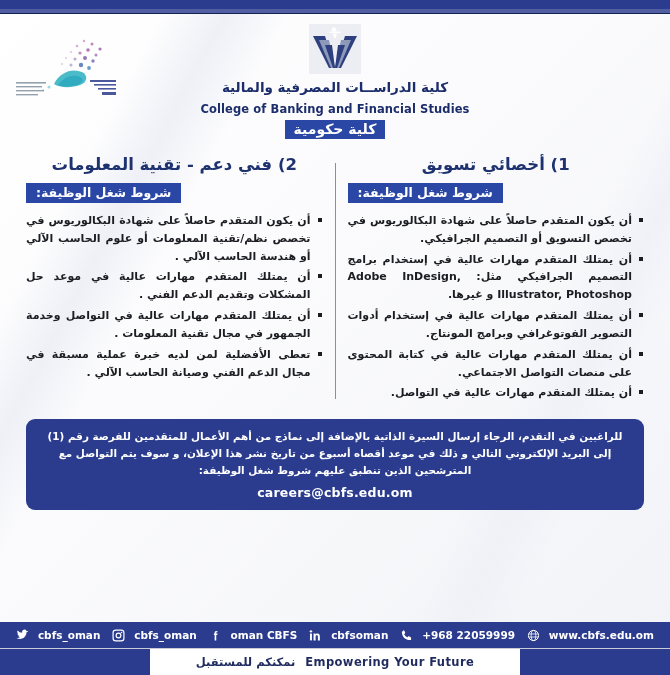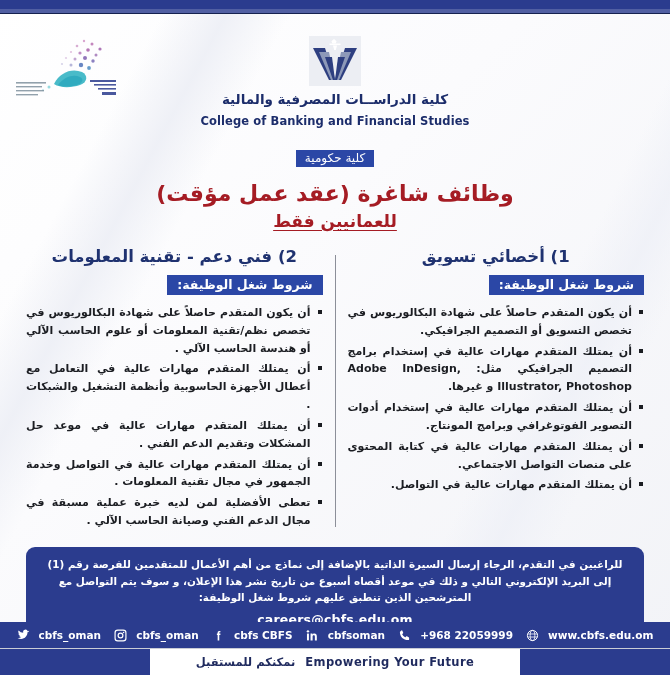--- a/index.html
+++ b/index.html
@@ -53,21 +53,21 @@
   .topbar-shade {
     position: absolute;
     left: 0; right: 0; bottom: 0;
     height: 4px;
     background: rgba(255,255,255,.18);
   }
 
   
   .header {
     position: relative;
-    padding-top: 22px;
+    padding-top: 10px;
     text-align: center;
   }
 
   
   .vision-logo {
     position: absolute;
     top: 14px;
     left: 14px;
     width: 110px;
     height: 80px;
@@ -86,26 +86,26 @@
   .college-name-en {
     margin-top: 7px;
     font-size: 11.5px;
     font-weight: 700;
     color: #1c2d6b;
     direction: ltr;
     letter-spacing: .1px;
   }
   .gov-badge {
     display: inline-block;
-    margin-top: 22px;
+    margin-top: 4px;
     padding: 1px 9px 2px;
     background: #2b47a6;
     color: #ffffff;
-    font-size: 12px;
-    font-weight: 400;
+    font-size: 14px;
+    font-weight: 700;
   }
 
   
   .title-block {
     position: relative;
     text-align: center;
     margin-top: 14px;
   }
   .title-main {
     font-size: 22px;
@@ -154,21 +154,21 @@
   }
 
   .job-title {
     text-align: center;
     font-size: 16.5px;
     font-weight: 700;
     color: #1f3270;
     margin-bottom: 8px;
   }
 
-  .cond-badge-wrap { text-align: right; }
+  .cond-badge-wrap { text-align: left; }
   .cond-badge {
     display: inline-block;
     padding: 2px 10px 3px;
     background: #2b47a6;
     color: #ffffff;
     font-size: 12.5px;
     font-weight: 700;
   }
 
   .bullets {
@@ -351,24 +351,20 @@
       </svg>
     </div>
 
     <div class="college-name-ar">كلية الدراســات المصرفية والمالية</div>
     <div class="college-name-en">College of Banking and Financial Studies</div>
     <div>
       <span class="gov-badge">كلية حكومية</span>
     </div>
   </div>
 
-  <div class="title-block">
-    <div class="title-main">وظائف شاغرة (عقد عمل مؤقت)</div>
-    <div class="title-sub">للعمانيين فقط</div>
-  </div>
 
 
   <div class="columns">
 
     <div class="col">
       <div class="job-title">1) أخصائي تسويق</div>
       <div class="cond-badge-wrap">
         <span class="cond-badge">شروط شغل الوظيفة:</span>
       </div>
       <ul class="bullets">
@@ -382,21 +378,20 @@
 
     <div class="col-divider"></div>
 
     <div class="col">
       <div class="job-title">2) فني دعم - تقنية المعلومات</div>
       <div class="cond-badge-wrap">
         <span class="cond-badge">شروط شغل الوظيفة:</span>
       </div>
       <ul class="bullets">
         <li>أن يكون المتقدم حاصلاً على شهادة البكالوريوس في تخصص نظم/تقنية المعلومات أو علوم الحاسب الآلي أو هندسة الحاسب الآلي .</li>
-        <li>أن يمتلك المتقدم مهارات عالية في التعامل مع أعطال الأجهزة الحاسوبية وأنظمة التشغيل والشبكات .</li>
         <li>أن يمتلك المتقدم مهارات عالية في موعد حل المشكلات وتقديم الدعم الفني .</li>
         <li>أن يمتلك المتقدم مهارات عالية في التواصل وخدمة الجمهور في مجال تقنية المعلومات .</li>
         <li>تعطى الأفضلية لمن لديه خبرة عملية مسبقة في مجال الدعم الفني وصيانة الحاسب الآلي .</li>
       </ul>
     </div>
   </div>
 
   <div class="apply-box">
     <div class="apply-text">للراغبين في التقدم، الرجاء إرسال السيرة الذاتية بالإضافة إلى نماذج من أهم الأعمال للمتقدمين للفرصة رقم (1) إلى البريد الإلكتروني التالي و ذلك في موعد أقصاه أسبوع من تاريخ نشر هذا الإعلان، و سوف يتم التواصل مع المترشحين الذين تنطبق عليهم شروط شغل الوظيفة:</div>
     <div class="apply-email">careers@cbfs.edu.om</div>
@@ -417,21 +412,21 @@
         <circle cx="12" cy="12" r="4.4" fill="none" stroke="#ffffff" stroke-width="2.2"></circle>
         <circle cx="17.6" cy="6.4" r="1.5" fill="#ffffff"></circle>
       </svg>
       <span>cbfs_oman</span>
     </div>
 
     <div class="social-item">
       <svg width="13" height="13" viewBox="0 0 24 24">
         <path fill="#ffffff" d="M15.5 8.3h-2.1v-1.4c0-.6.4-.8.7-.8h1.4V3.6L13.6 3.6c-2.6 0-3.2 1.9-3.2 3.2v1.5H9v2.8h1.4V21h3V11.1h2.1z"></path>
       </svg>
-      <span>cbfs CBFS</span>
+      <span>oman CBFS</span>
     </div>
 
     <div class="social-item">
       <svg width="13" height="13" viewBox="0 0 24 24">
         <rect x="1.8" y="8.4" width="3.6" height="12.6" fill="#ffffff"></rect>
         <circle cx="3.6" cy="4.3" r="2.2" fill="#ffffff"></circle>
         <path fill="#ffffff" d="M8.4 8.4h3.5v1.8c.6-1 1.8-2 3.7-2 3 0 4.4 1.9 4.4 5.3V21h-3.6v-6.6c0-1.8-.7-2.7-2.1-2.7-1.3 0-2.1.9-2.1 2.7V21H8.4z"></path>
       </svg>
       <span>cbfsoman</span>
     </div>

